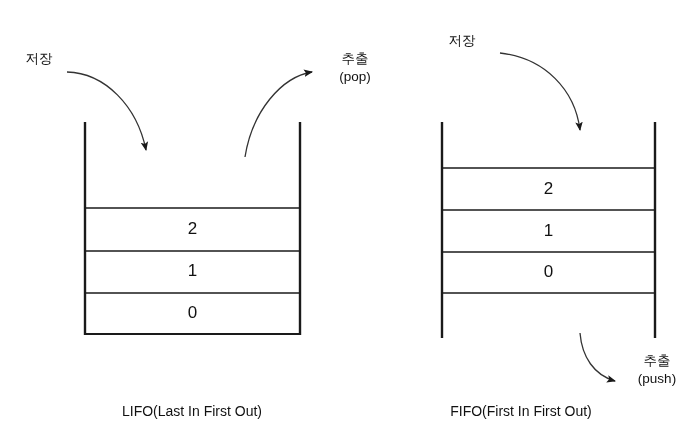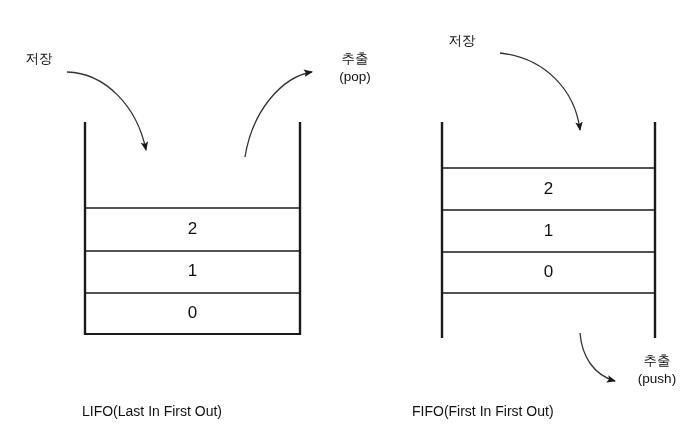--- a/index.html
+++ b/index.html
@@ -34,21 +34,21 @@
   }
   .label-anno div {
     display: block;
   }
   .cell-value {
     font-size: 17px;
     text-align: center;
   }
   .caption {
     font-size: 14px;
-    text-align: left;
+    text-align: center;
   }
   
   #lbl-push      { left: 2px;   top: 50px;  width: 74px; }
   #lbl-pop       { left: 324px; top: 50px;  width: 62px; }
   #lbl-offer     { left: 424px; top: 32px;  width: 76px; }
   #lbl-poll      { left: 628px; top: 352px; width: 58px; }
   
   #lifo-cell-2   { left: 84px;  top: 218px; width: 217px; }
   #lifo-cell-1   { left: 84px;  top: 260px; width: 217px; }
   #lifo-cell-0   { left: 84px;  top: 302px; width: 217px; }

